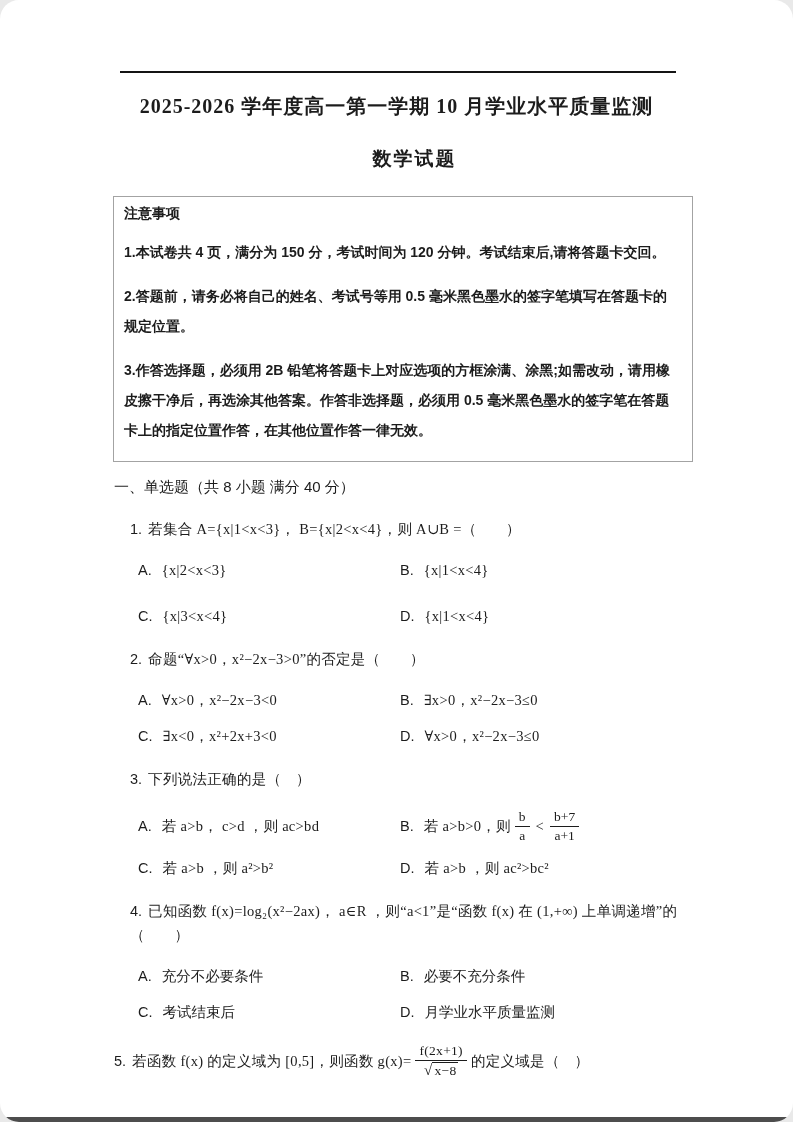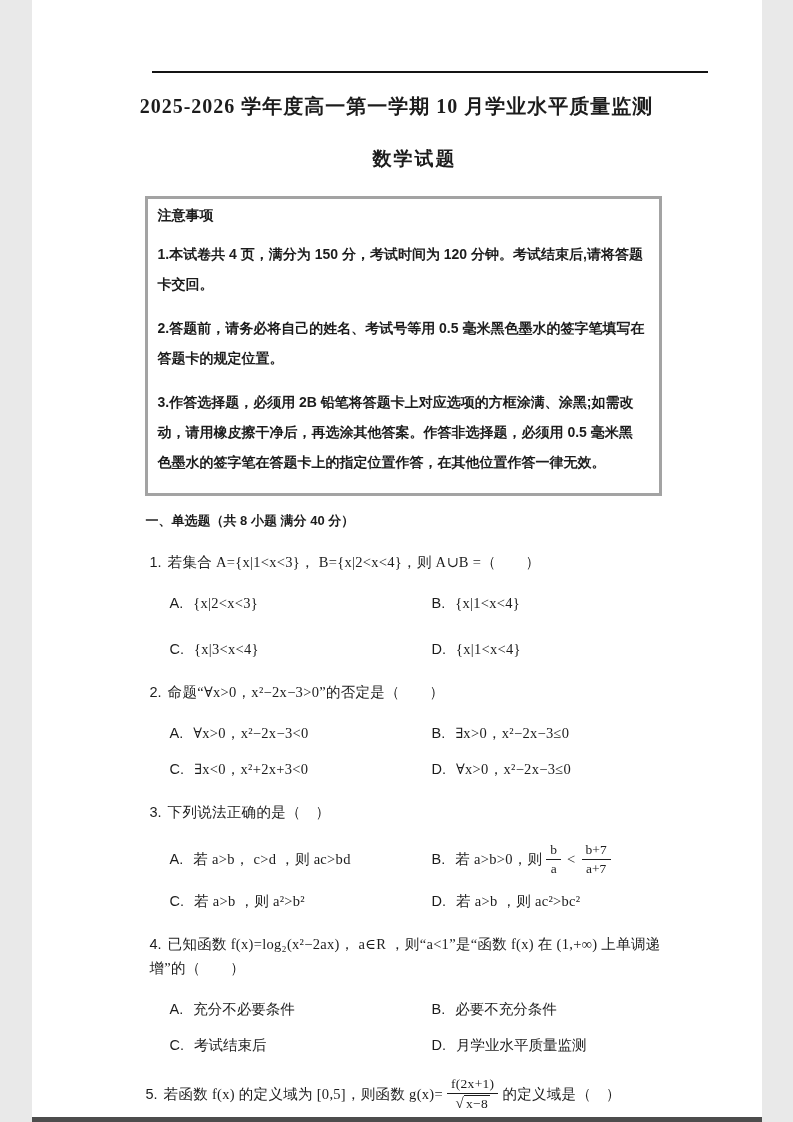--- a/index.html
+++ b/index.html
@@ -1,23 +1,24 @@
 <!DOCTYPE html>
 <html><head>
 <meta charset="utf-8">
 <style>
   html,body{margin:0;padding:0;background:#e9e9e9;}
   .page{
     position:relative;
-    width:730px;height:1122px;
+    width:793px;height:1122px;
     margin:0 auto;
     background:#ffffff;
     overflow:hidden;
     color:#1c1c1c;
     font-family:"Liberation Serif","DejaVu Serif",serif;
+    border-radius:19px;
   }
   .top-rule{
     margin:71px 0 0 120px;
     width:556px;height:0;
     border-top:2px solid #141414;
   }
   .exam-title{
     margin:20px 0 0 0;
     text-align:center;
     font-size:20px;font-weight:bold;
@@ -25,40 +26,40 @@
   }
   .exam-subtitle{
     margin:26px 0 0 0;
     text-align:center;
     font-size:19px;font-weight:bold;
     letter-spacing:2px;
     padding-left:36px;
   }
   .notice{
     margin:24px 100px 0 113px;
-    border:3px solid #a3a3a3;
+    border:1px solid #a3a3a3;
     padding:4px 12px 16px 10px;
     font-family:"Liberation Sans","DejaVu Sans",sans-serif;
     font-weight:600;
     font-size:14px;
   }
   .notice-heading{margin-top:4px;}
   .notice p{margin:14px 0 0 0;line-height:30px;}
   .section-heading{
     margin:16px 0 0 114px;
     font-family:"Liberation Sans","DejaVu Sans",sans-serif;
-    font-weight:700;
-    font-size:13px;
+    font-weight:400;
+    font-size:15px;
   }
   .questions{
     margin:0 90px 0 114px;
     font-size:14.5px;
   }
   .question{margin-top:20px;}
-  .stem{margin:4px;line-height:24px;}
+  .stem{margin:16px;line-height:24px;}
   .qnum{
     font-family:"Liberation Sans","DejaVu Sans",sans-serif;
     margin-right:6px;
   }
   .opts{
     display:grid;
     grid-template-columns:262px 1fr;
     margin:18px 0 0 24px;
     row-gap:24px;
   }
@@ -165,21 +166,21 @@
         <div class="opt">
           <span class="opt-label">B.</span>
           <span class="mathish">若 a&gt;b&gt;0，则</span>
           <span class="frac">
               <span class="num">b</span>
               <span class="den">a</span>
             </span>
           <span class="cmp mathish">&lt;</span>
           <span class="frac">
               <span class="num">b+7</span>
-              <span class="den">a+7</span>
+              <span class="den">a+1</span>
             </span>
         </div>
         <div class="opt">
             <span class="opt-label">C.</span>
             <span class="mathish">若 a&gt;b ，则 a²&gt;b²</span>
           </div>
         <div class="opt">
             <span class="opt-label">D.</span>
             <span class="mathish">若 a&gt;b ，则 ac²&gt;bc²</span>
           </div>

